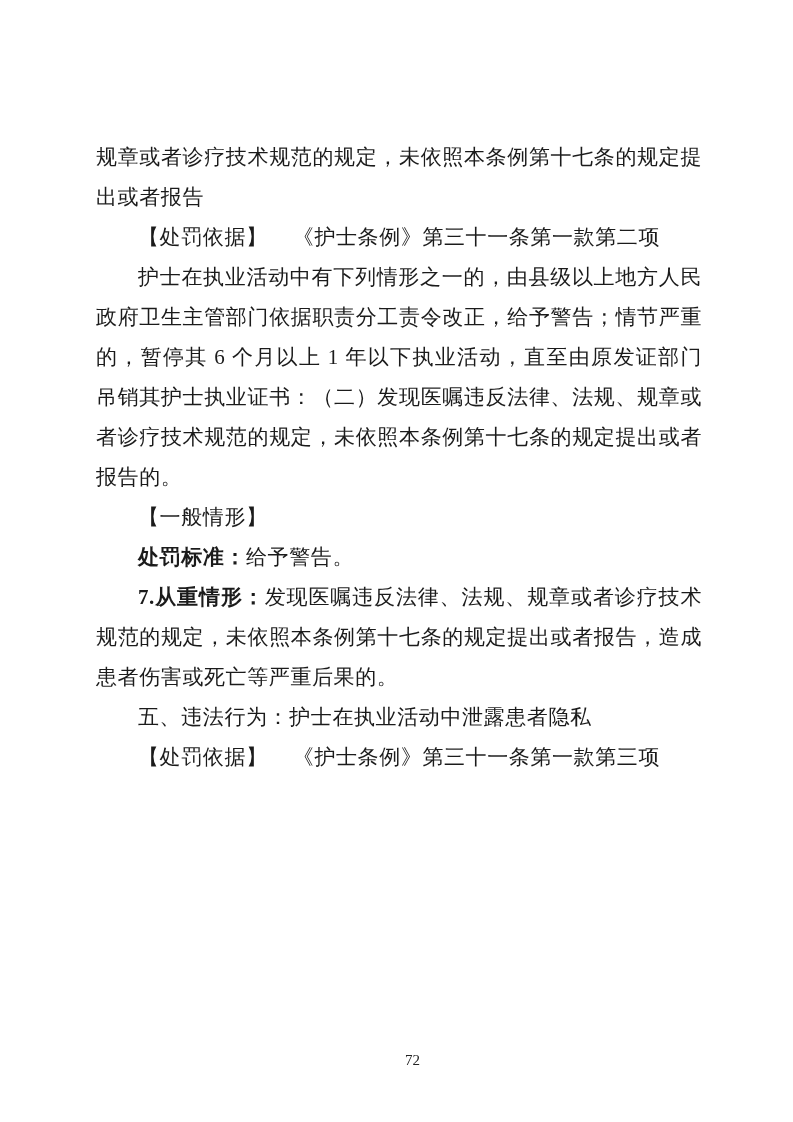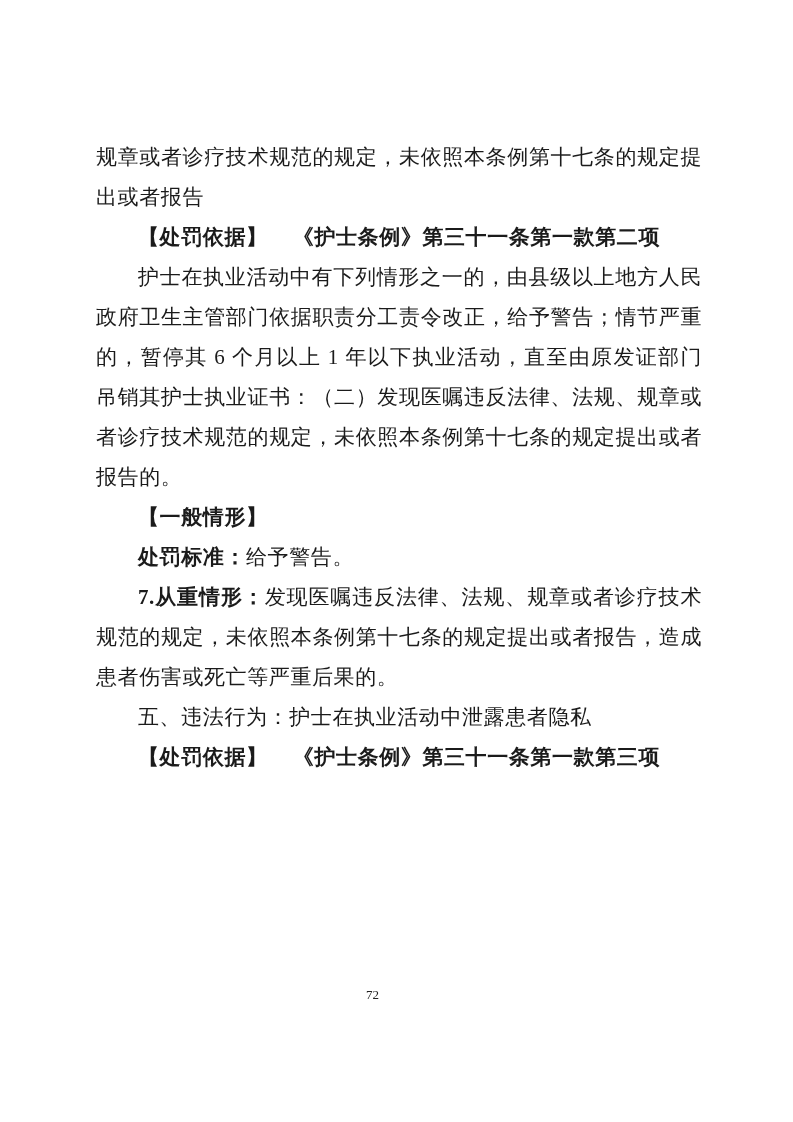--- a/index.html
+++ b/index.html
@@ -28,39 +28,40 @@
     font-size: 21px;
     line-height: 40px;
     text-align: justify;
     text-justify: inter-character;
     letter-spacing: 0.6px;
   }
   .indent {
     text-indent: 2em;
   }
   .heading {
-    font-weight: 700;
+    font-weight: 400;
     font-size: 22px;
   }
   .lead-bold {
     font-weight: 700;
   }
   .heading-ref {
     margin-left: 1.2em;
   }
   .page-number {
     position: absolute;
-    top: 984px;
+    top: 1049px;
     left: 0;
     width: 100%;
     text-align: center;
-    font-size: 13px;
+    font-size: 15px;
     line-height: 22px;
     color: #222222;
     font-family: "Liberation Serif", "DejaVu Serif", serif;
+    padding-left: 40px;
   }
 </style>
 </head>
 <body>
 
 <div class="page">
   <div class="content">
 
     <p>规章或者诊疗技术规范的规定，未依照本条例第十七条的规定提出或者报告</p>
 

